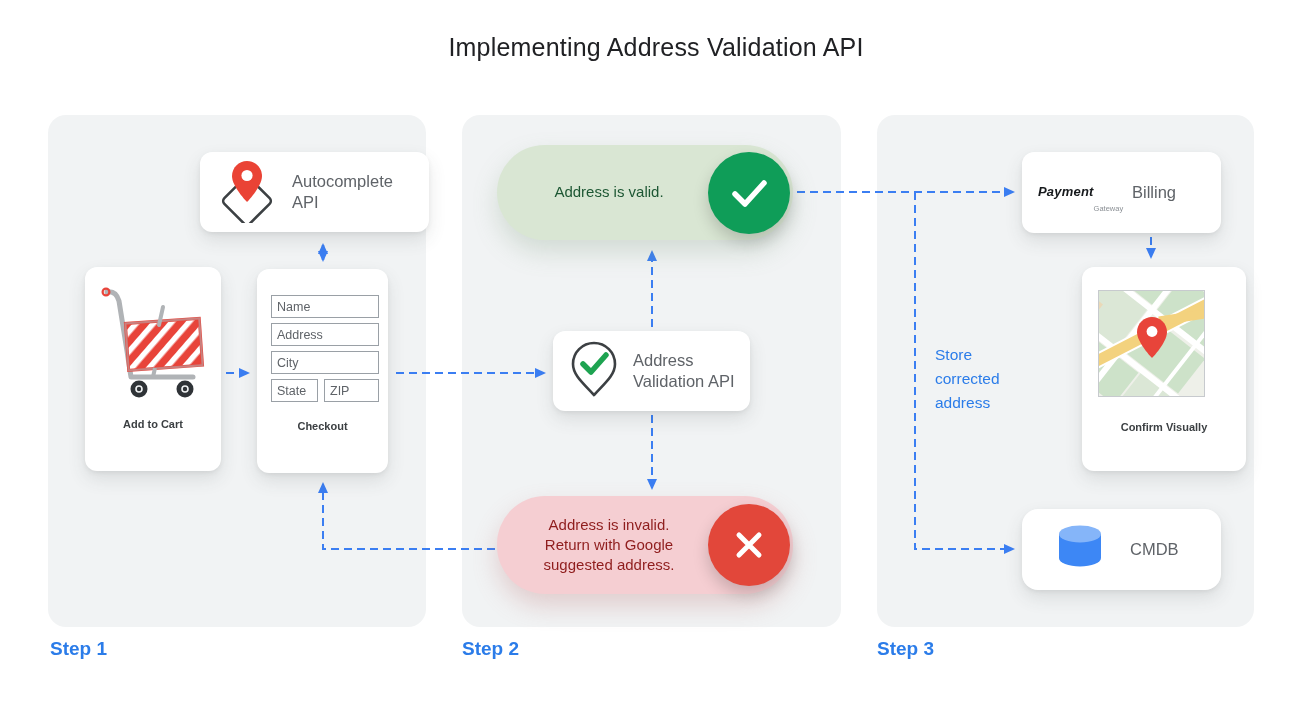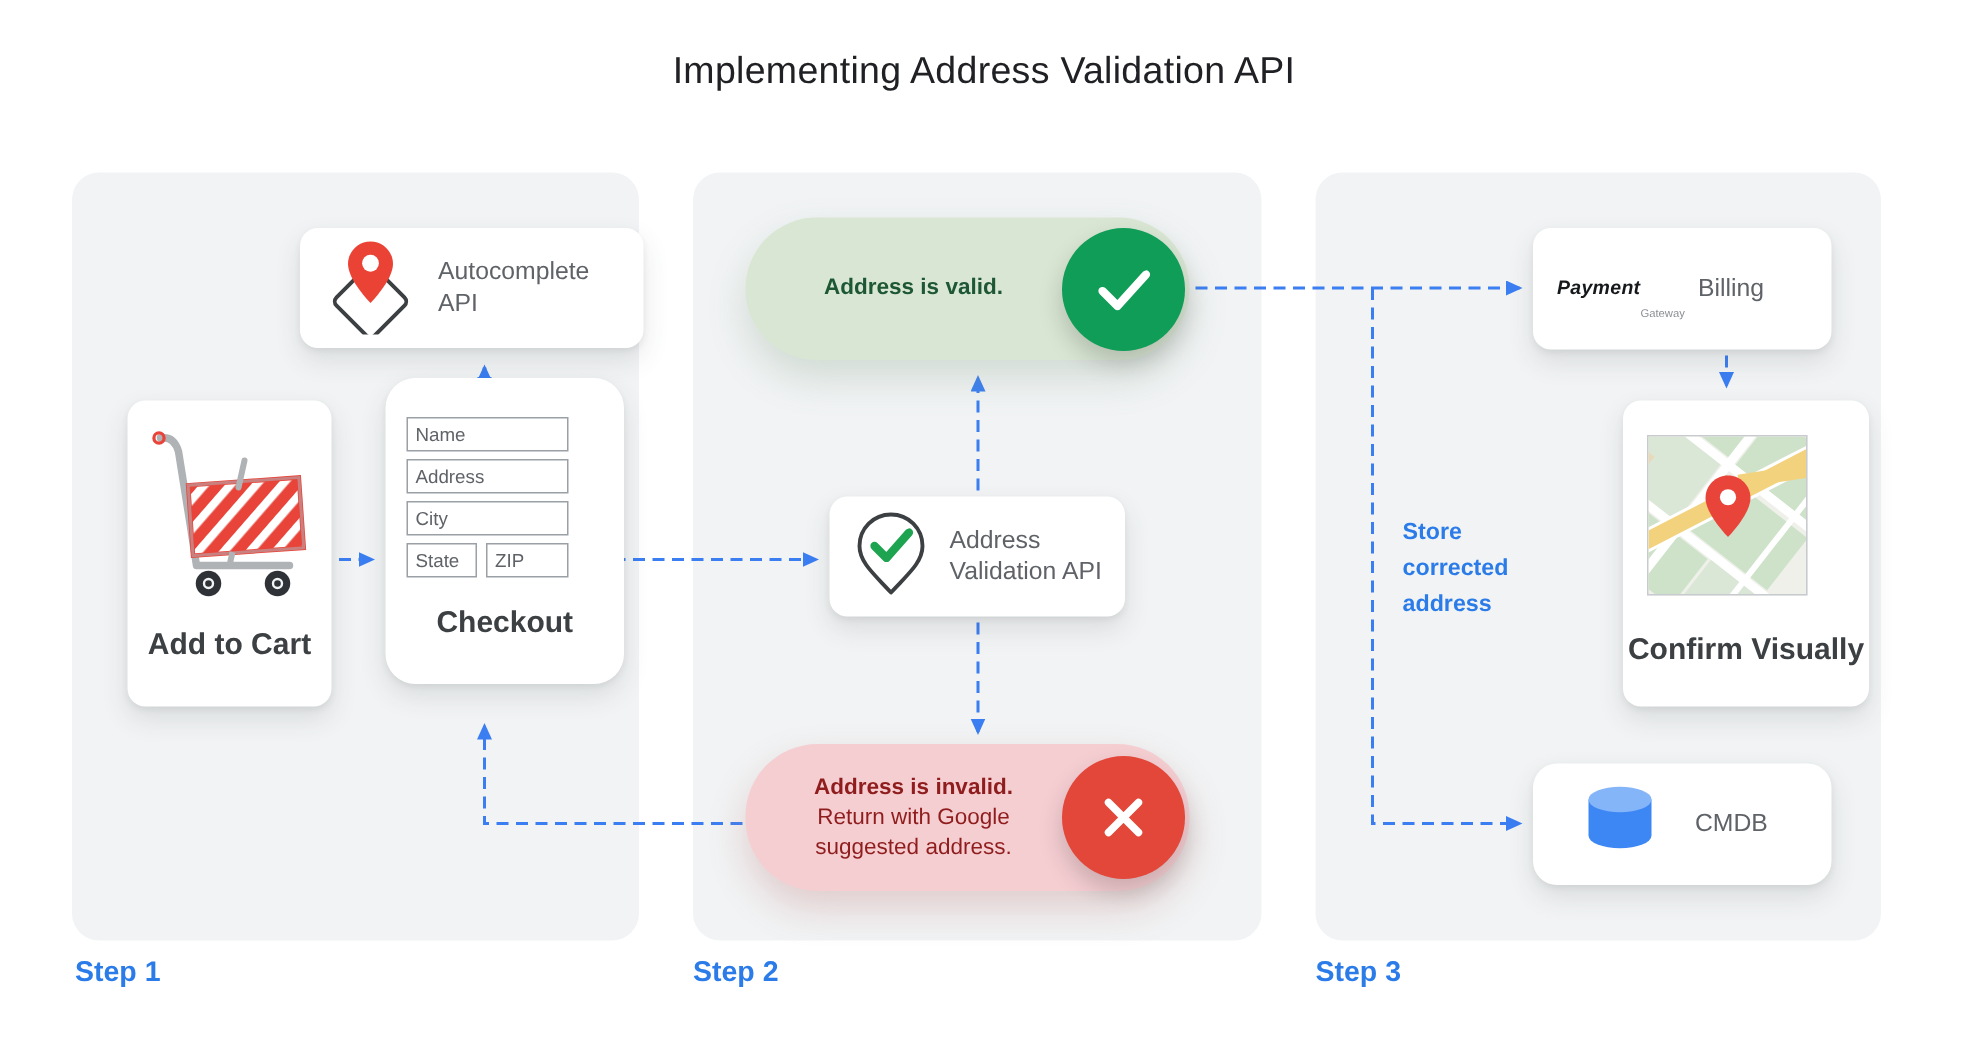--- a/index.html
+++ b/index.html
@@ -26,50 +26,50 @@
 
   .api-card { display:flex; align-items:center; gap:14px; padding:0 12px 0 16px; }
   .api-label { font-size:16.5px; color:#5f6368; line-height:1.25; }
 
   #autocomplete-card { left:200px; top:152px; width:229px; height:80px; }
   #validation-card   { left:553px; top:331px; width:197px; height:80px; }
   #billing-card      { left:1022px; top:152px; width:199px; height:81px; }
   #cmdb-card         { left:1022px; top:509px; width:199px; height:81px;border-radius:16px; }
 
   #cart-card     { left:85px;  top:267px; width:136px; height:204px; }
-  #checkout-card { left:257px; top:252px; width:159px; height:204px;border-radius:20px; }
+  #checkout-card { left:257px; top:269px; width:131px; height:204px; }
   #confirm-card  { left:1082px; top:267px; width:164px; height:204px; }
 
   .tile-label { position:absolute; left:0; width:100%; text-align:center;
-    font-size:20px; font-weight:bold; color:#3c4043; line-height:1.25; }
+    font-size:11px; font-weight:bold; color:#3c4043; line-height:1.25; }
 
   .field { position:absolute; left:14px; height:23px; background:#fff;
     border:1px solid #9aa0a6; font-size:12.5px; color:#5f6368;
     display:flex; align-items:center; padding-left:5px; }
 
   .pill { border-radius:48px; z-index:2; }
   #valid-pill { left:497px; top:145px; width:296px; height:95px; background:#d9e6d3;
     box-shadow:0 12px 24px rgba(120,150,120,.25); }
   #invalid-pill { left:497px; top:496px; width:296px; height:98px; background:#f5ced2;
     box-shadow:0 12px 24px rgba(190,120,120,.3); }
   .pill-text { position:absolute; left:18px; top:0; height:100%; width:188px;
     display:flex; flex-direction:column; justify-content:center; text-align:center;
     font-size:15px; line-height:1.35; }
   #valid-pill .pill-text { color:#1d5733; }
   #invalid-pill .pill-text { color:#8f1d1d; }
-  .pill-title { font-weight:bold; }
+  .pill-title { font-weight:normal; }
   .status-circle { position:absolute; right:3px; top:50%; transform:translateY(-50%);
     width:82px; height:82px; border-radius:50%;
     display:flex; align-items:center; justify-content:center;
     box-shadow:0 8px 16px rgba(0,0,0,.18); }
   #valid-circle { background:#0f9d58; }
   #invalid-circle { background:#e2473a; }
 
   .store-note { left:935px; top:343px; width:100px; font-size:15.5px;
-    font-weight:bold; color:#2b7ce9; line-height:1.55; z-index:2; }
+    font-weight:normal; color:#2b7ce9; line-height:1.55; z-index:2; }
 
   .pg-logo { display:flex; flex-direction:row; align-items:center; width:72px; }
   .pg-name { font-size:13px; font-weight:bold; font-style:italic; color:#16191c;
     letter-spacing:.2px; margin-top:-2px; }
   .pg-sub { font-size:7.5px; color:#8a8f94; align-self:flex-end; margin-right:8px; }
 
   .map-frame { position:absolute; left:16px; top:23px; width:107px; height:107px;
     border:1px solid #c7cace; background:#f0efe8; overflow:hidden; }
 </style>
 </head>

